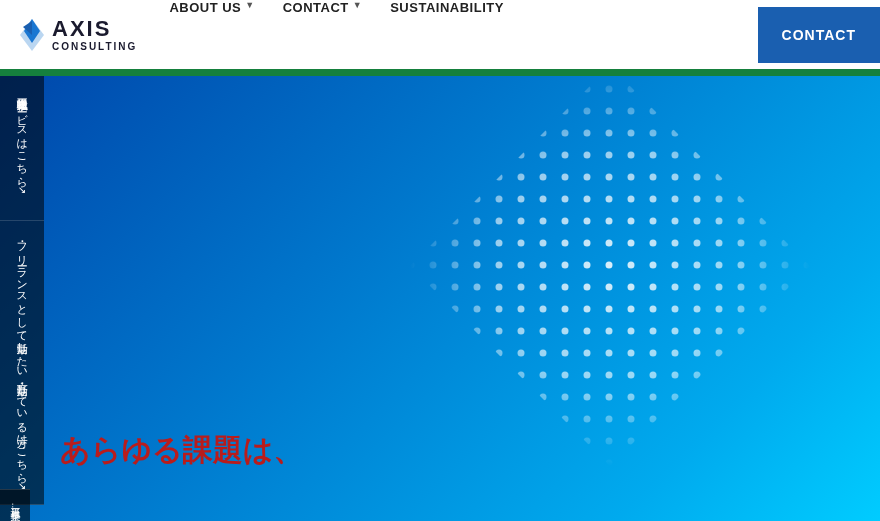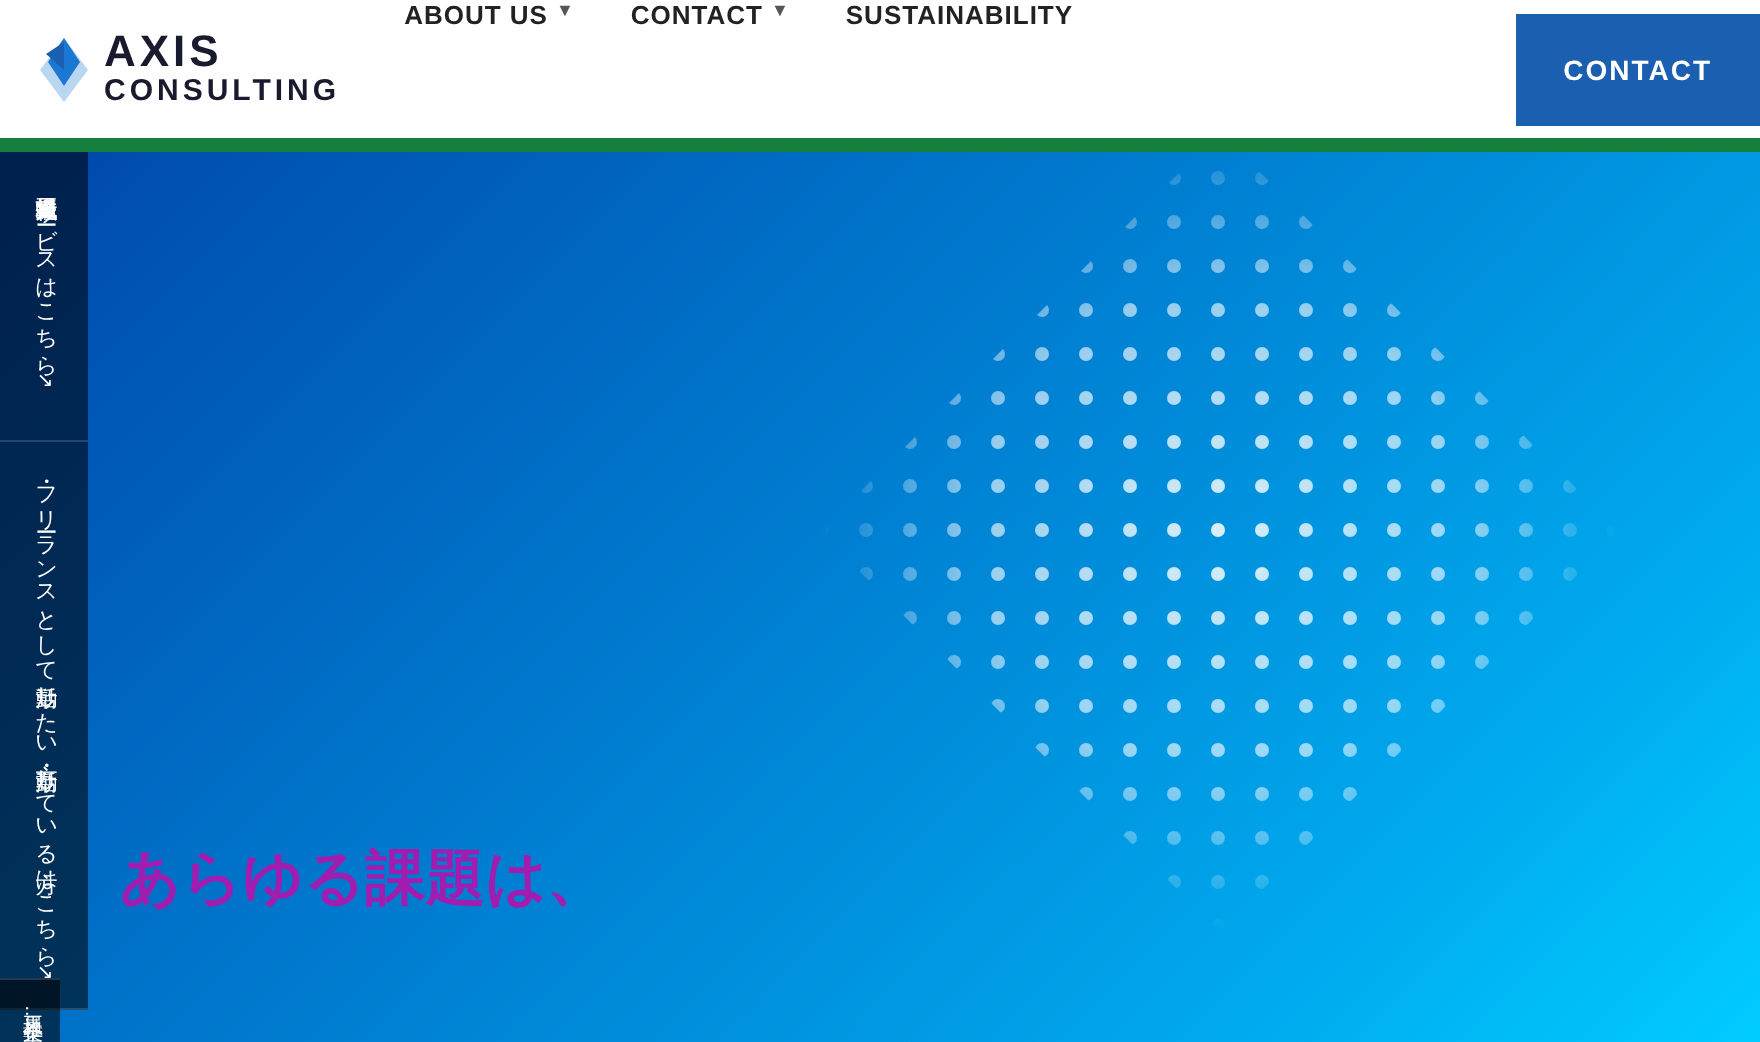--- a/index.html
+++ b/index.html
@@ -31,21 +31,21 @@
       flex-direction: column;
       line-height: 1.1;
     }
     .logo-axis {
       font-size: 22px;
       font-weight: 800;
       color: #1a1a2e;
       letter-spacing: 2px;
     }
     .logo-consulting {
-      font-size: 15px;
+      font-size: 10px;
       font-weight: 600;
       color: #1a1a2e;
       letter-spacing: 2px;
     }
     .nav {
       display: flex;
       align-items: center;
       flex: 1;
       height: 100%;
     }
@@ -143,23 +143,23 @@
       writing-mode: vertical-rl;
       font-size: 10px;
       padding: 10px 8px;
       cursor: pointer;
       border-top: 1px solid rgba(255,255,255,0.15);
     }
 
     
     .hero-text {
       position: absolute;
-      bottom: 60px;
+      bottom: 50px;
       left: 60px;
-      color: #a21caf;
+      color: #b91c1c;
       z-index: 5;
     }
     .hero-line1 {
       font-size: 30px;
       font-weight: 700;
       line-height: 1.4;
     }
     .hero-line2 {
       font-size: 30px;
       font-weight: 700;

